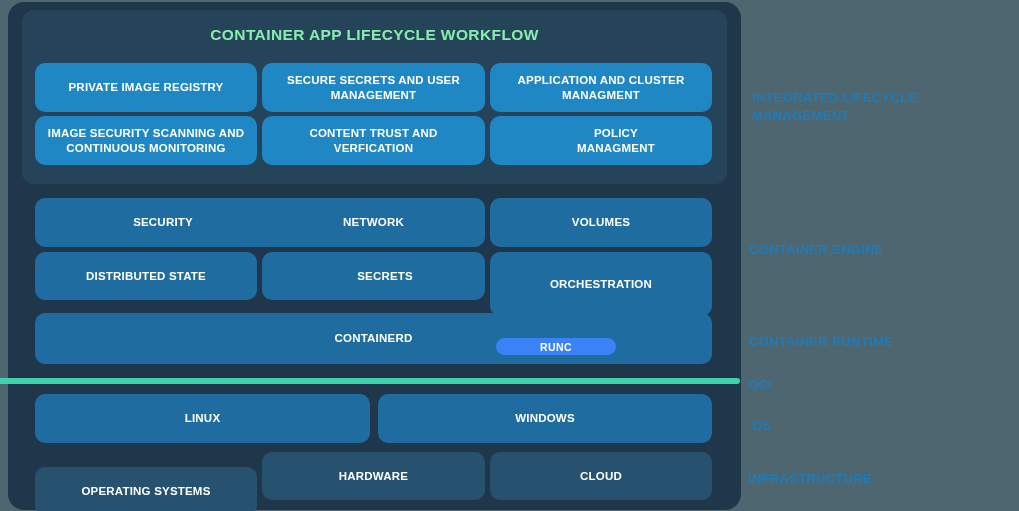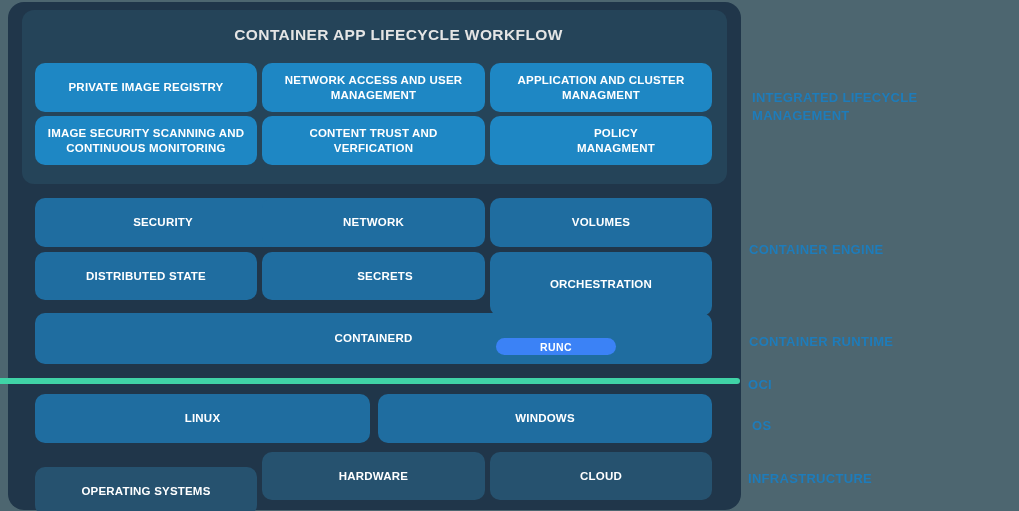--- a/index.html
+++ b/index.html
@@ -20,25 +20,24 @@
   .header-panel{
     position:absolute;
     left:22px;top:10px;width:705px;height:174px;
     background:#254459;
     border-radius:12px;
   }
   .diagram-title{
     position:absolute;
     left:22px;top:26px;width:705px;
     text-align:center;
-    color:#e5e5e5;
+    color:#86efac;
     font-size:15.5px;
     font-weight:600;
     letter-spacing:0.4px;
-    margin-left:24px;
   }
   .box{
     position:absolute;
     display:flex;
     align-items:center;
     justify-content:center;
     text-align:center;
     color:#ffffff;
     font-size:11.5px;
     font-weight:600;
@@ -79,21 +78,21 @@
 <body>
 
 <div class="page">
 
   <div class="main-panel"></div>
 
   <div class="header-panel"></div>
   <div class="diagram-title">CONTAINER APP LIFECYCLE WORKFLOW</div>
 
   <div class="box bright" style="left:35px;top:63px;width:222px;height:49px;">PRIVATE IMAGE REGISTRY</div>
-  <div class="box bright" style="left:262px;top:63px;width:223px;height:49px;">NETWORK ACCESS AND USER
+  <div class="box bright" style="left:262px;top:63px;width:223px;height:49px;">SECURE SECRETS AND USER
 MANAGEMENT</div>
   <div class="box bright" style="left:490px;top:63px;width:222px;height:49px;">APPLICATION AND CLUSTER
 MANAGMENT</div>
 
   <div class="box bright" style="left:35px;top:116px;width:222px;height:49px;">IMAGE SECURITY SCANNING AND
 CONTINUOUS MONITORING</div>
   <div class="box bright" style="left:262px;top:116px;width:223px;height:49px;">CONTENT TRUST AND
 VERFICATION</div>
   <div class="box bright" style="left:490px;top:116px;width:222px;height:49px;padding-left:40px;">POLICY
 MANAGMENT</div>

